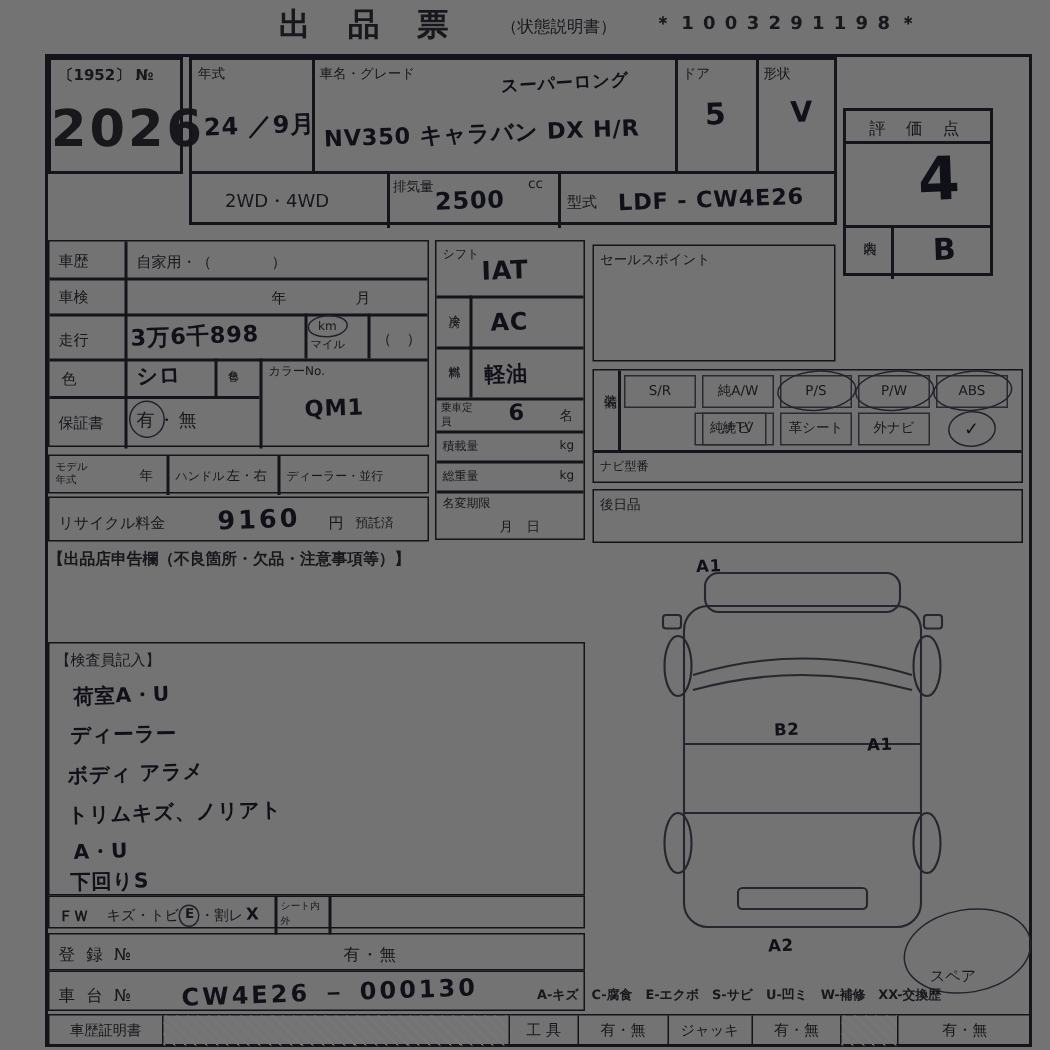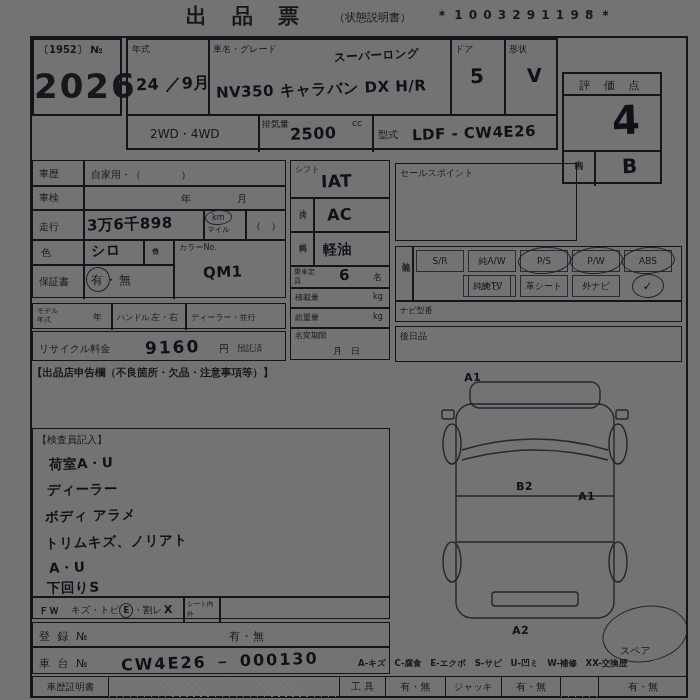--- a/index.html
+++ b/index.html
@@ -161,21 +161,21 @@
     <div class="abs" style="left:4px;top:131px;font-size:8px;">積載量</div>
     <div class="abs" style="left:82px;top:131px;font-size:8px;">kg</div>
 
     <div class="abs" style="left:4px;top:151px;font-size:8px;">総重量</div>
     <div class="abs" style="left:82px;top:151px;font-size:8px;">kg</div>
 
     <div class="abs" style="left:4px;top:169px;font-size:8px;">名変期限</div>
     <div class="abs" style="left:42px;top:184px;font-size:9px;">月　日</div>
   </div>
 
-  <div class="abs b1" style="left:395px;top:163px;width:182px;height:78px;">
+  <div class="abs b1" style="left:395px;top:163px;width:162px;height:78px;">
     <div class="abs" style="left:4px;top:3px;font-size:9px;">セールスポイント</div>
   </div>
 
   <div class="abs b1" style="left:395px;top:246px;width:287px;height:76px;">
     <div class="vline" style="left:16px;top:0;height:53px;"></div>
     <div class="abs vtext" style="left:3px;top:8px;height:40px;font-size:9px;">装備</div>
 
     <div class="chip" style="left:20px;top:3px;">S/R</div>
     <div class="chip" style="left:72px;top:3px;">純A/W</div>
     <div class="chip" style="left:124px;top:3px;">P/S</div>

